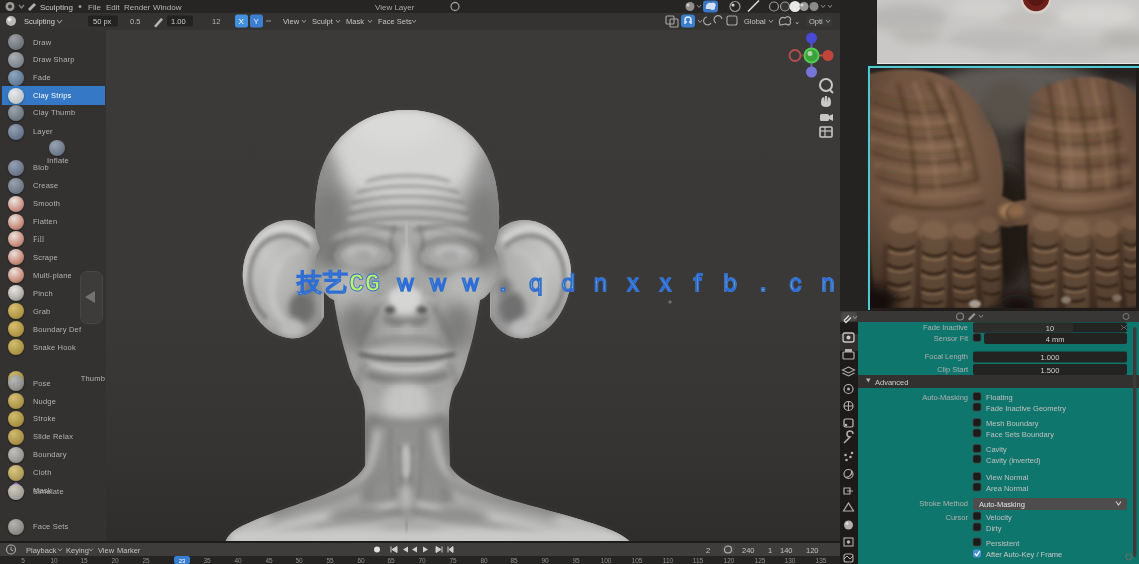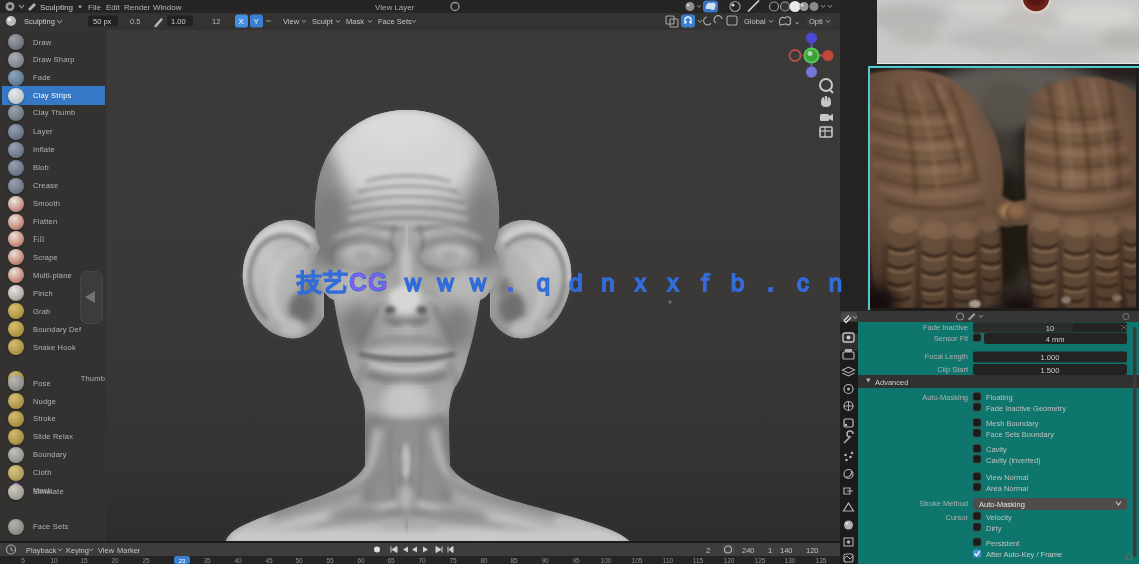--- a/index.html
+++ b/index.html
@@ -108,21 +108,21 @@
         <span class="tlab" style="color:#fff;">Clay Strips</span>
       </div>
       <div class="titem" style="top:73px;">
         <span class="ticon" style="border-radius:50%;background:radial-gradient(circle at 35% 30%,#9aa4ae,#5a646e);"></span>
         <span class="tlab">Clay Thumb</span>
       </div>
       <div class="titem" style="top:92.3px;">
         <span class="ticon" style="border-radius:50%;background:radial-gradient(circle at 35% 30%,#93a0b4,#535f74);"></span>
         <span class="tlab">Layer</span>
       </div>
-      <div class="titem" style="top:110.2px;">
+      <div class="titem" style="top:110.2px;flex-direction:column;">
         <span class="ticon" style="border-radius:50%;background:radial-gradient(circle at 35% 30%,#97a2b2,#576272);"></span>
         <span class="tlab">Inflate</span>
       </div>
       <div class="titem" style="top:128.1px;">
         <span class="ticon" style="border-radius:50%;background:radial-gradient(circle at 35% 30%,#95a0b0,#556070);"></span>
         <span class="tlab">Blob</span>
       </div>
       <div class="titem" style="top:146.1px;">
         <span class="ticon" style="border-radius:50%;background:radial-gradient(circle at 35% 30%,#99a2ae,#59626e);"></span>
         <span class="tlab">Crease</span>
@@ -820,14 +820,14 @@
           <path d="M 3 -1 L 7 -3 L 7 4 L 3 2 Z" fill="#c8c7c6"></path>
         </g>
       <g transform="translate(46,107)">
           <rect x="-6" y="-5" width="12" height="10" rx="1" fill="none" stroke="#c8c7c6" stroke-width="1.6"></rect>
           <line x1="-6" y1="-1" x2="6" y2="-1" stroke="#c8c7c6" stroke-width="1.2"></line>
           <line x1="-1" y1="-5" x2="-1" y2="5" stroke="#c8c7c6" stroke-width="1.2"></line>
         </g>
     </g>
   </svg>
 
-  <div class="abs" style="left:297px;top:266px;width:545px;font-family:Liberation Sans, sans-serif;font-size:25px;font-weight:bold;color:#8b5cf6;-webkit-text-stroke:0.8px #2e6cd8;white-space:nowrap;letter-spacing:1px;filter:blur(0.4px);">技艺CG<span style="letter-spacing:7.5px;margin-left:12px;">ｗｗｗ．ｑｄｎｘｘｆｂ．ｃｎ</span></div>
+  <div class="abs" style="left:297px;top:266px;width:545px;font-family:Liberation Mono, monospace;font-size:25px;font-weight:bold;color:#bef264;-webkit-text-stroke:0.8px #2e6cd8;white-space:nowrap;letter-spacing:1px;filter:blur(0.4px);">技艺CG<span style="letter-spacing:7.5px;margin-left:12px;">ｗｗｗ．ｑｄｎｘｘｆｂ．ｃｎ</span></div>
 </div>
 
 </body></html>

